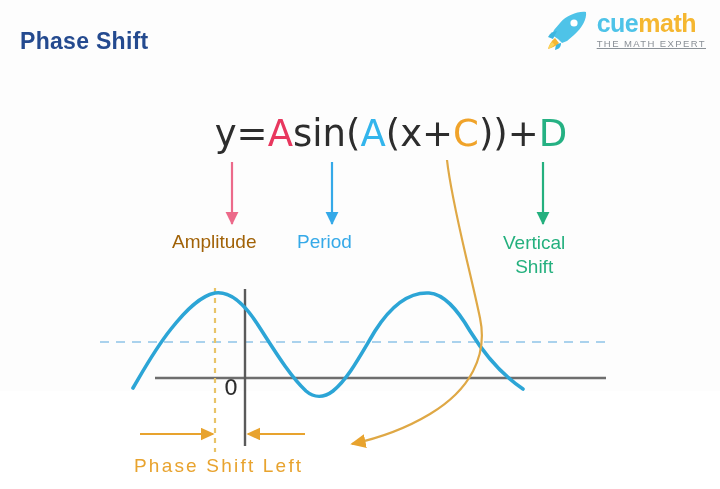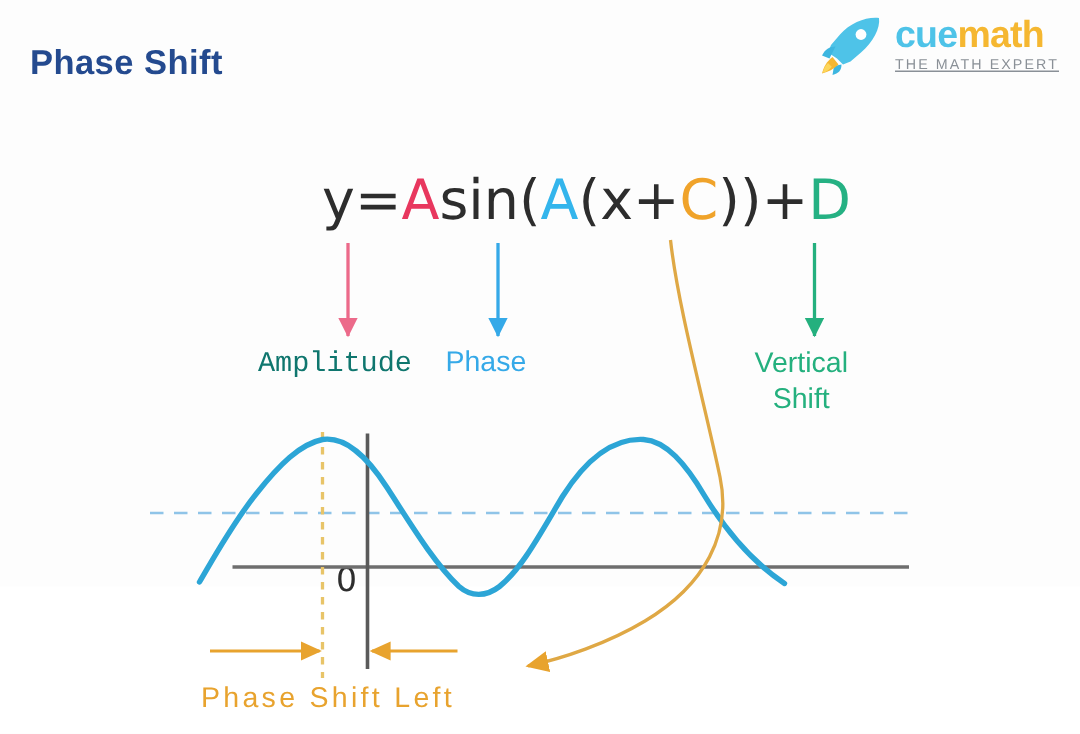--- a/index.html
+++ b/index.html
@@ -77,21 +77,21 @@
   .c-amp  { color: #e8375e; }
   .c-per  { color: #33b5ec; }
   .c-pha  { color: #f0a32a; }
   .c-ver  { color: #25b183; }
   
   .label {
     position: absolute;
     font-size: 19px;
     white-space: nowrap;
   }
-  .label.amplitude { left: 172px; top: 231px; color: #0f766e; font-family: Liberation Mono, monospace; }
+  .label.amplitude { left: 172px; top: 231px; color: #a16207; }
   .label.period    { left: 297px; top: 231px; color: #35a9e8; }
   .label.vertical  { left: 503px; top: 231px; color: #24b07e; text-align: center; line-height: 1.25; }
   .label.phaseshift{ left: 134px; top: 455px; color: #e8a32e; letter-spacing: 2.2px; }
   
   #overlay {
     position: absolute;
     left: 0; top: 0;
     width: 720px;
     height: 489px;
     pointer-events: none;
@@ -127,21 +127,21 @@
       </div>
       <div class="logo-tag">THE MATH EXPERT</div>
     </div>
   </div>
 
   <div class="formula">
     <span>y</span><span class="tok-sp"></span><span>=</span><span class="tok-sp"></span><span class="c-amp">A</span><span class="tok-sp"></span><span>sin</span><span class="tok-sp"></span><span>(</span><span class="c-per">A</span><span>(</span><span class="tok-sp"></span><span>x</span><span class="tok-sp"></span><span>+</span><span class="tok-sp"></span><span class="c-pha">C</span><span>)</span><span>)</span><span class="tok-sp"></span><span>+</span><span class="tok-sp"></span><span class="c-ver">D</span>
   </div>
 
   <div class="label amplitude">Amplitude</div>
-  <div class="label period">Phase</div>
+  <div class="label period">Period</div>
   <div class="label phaseshift">Phase Shift Left</div>
   <div class="label vertical">
     <div>Vertical</div>
     <div>Shift</div>
   </div>
 
   <div class="axis-zero">0</div>
 
   <svg id="overlay" viewBox="0 0 720 489">
     <defs>

